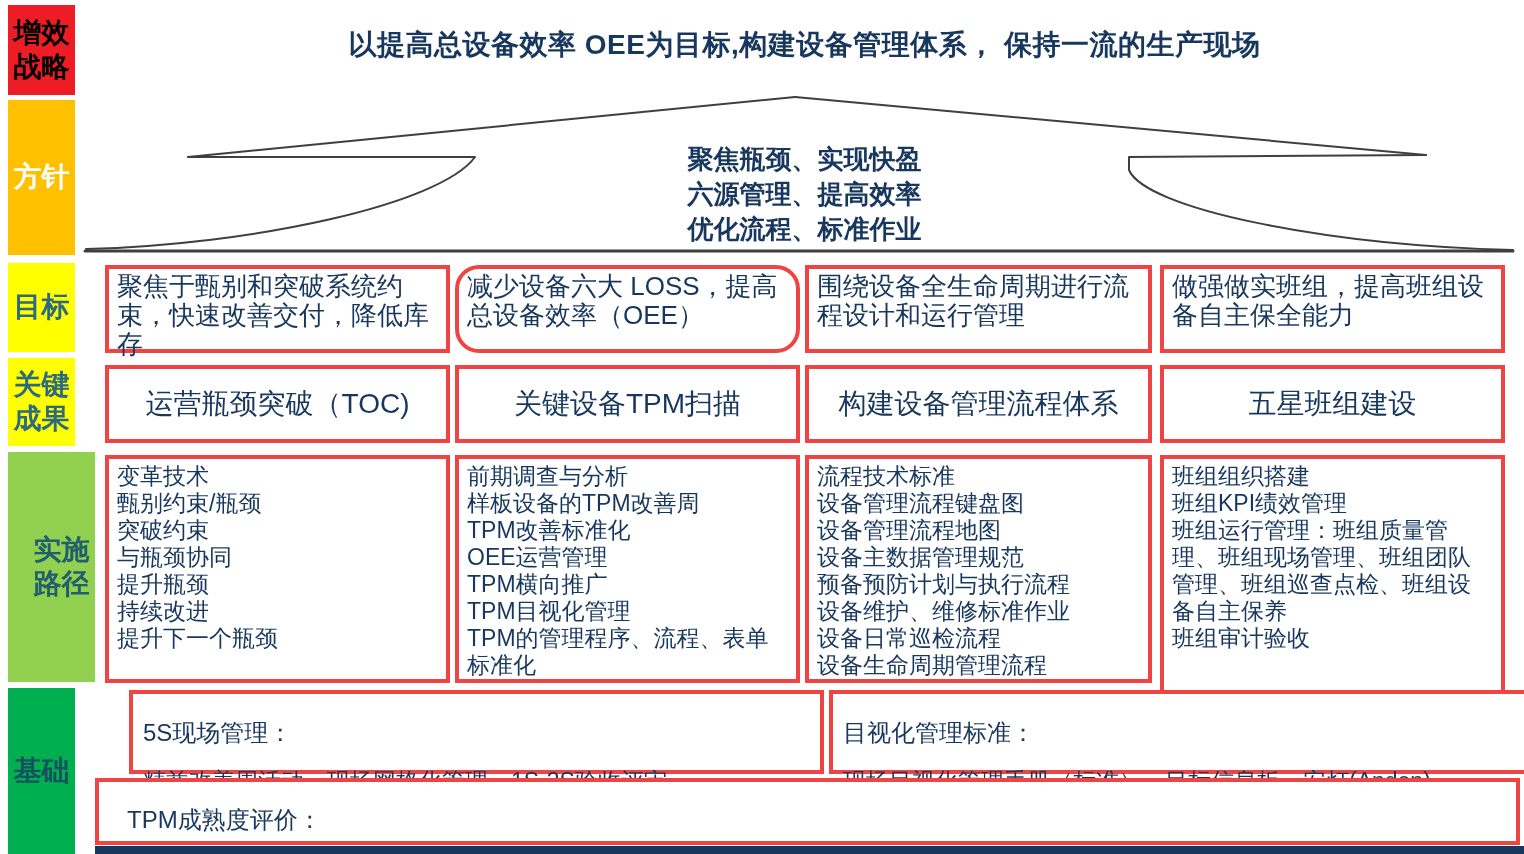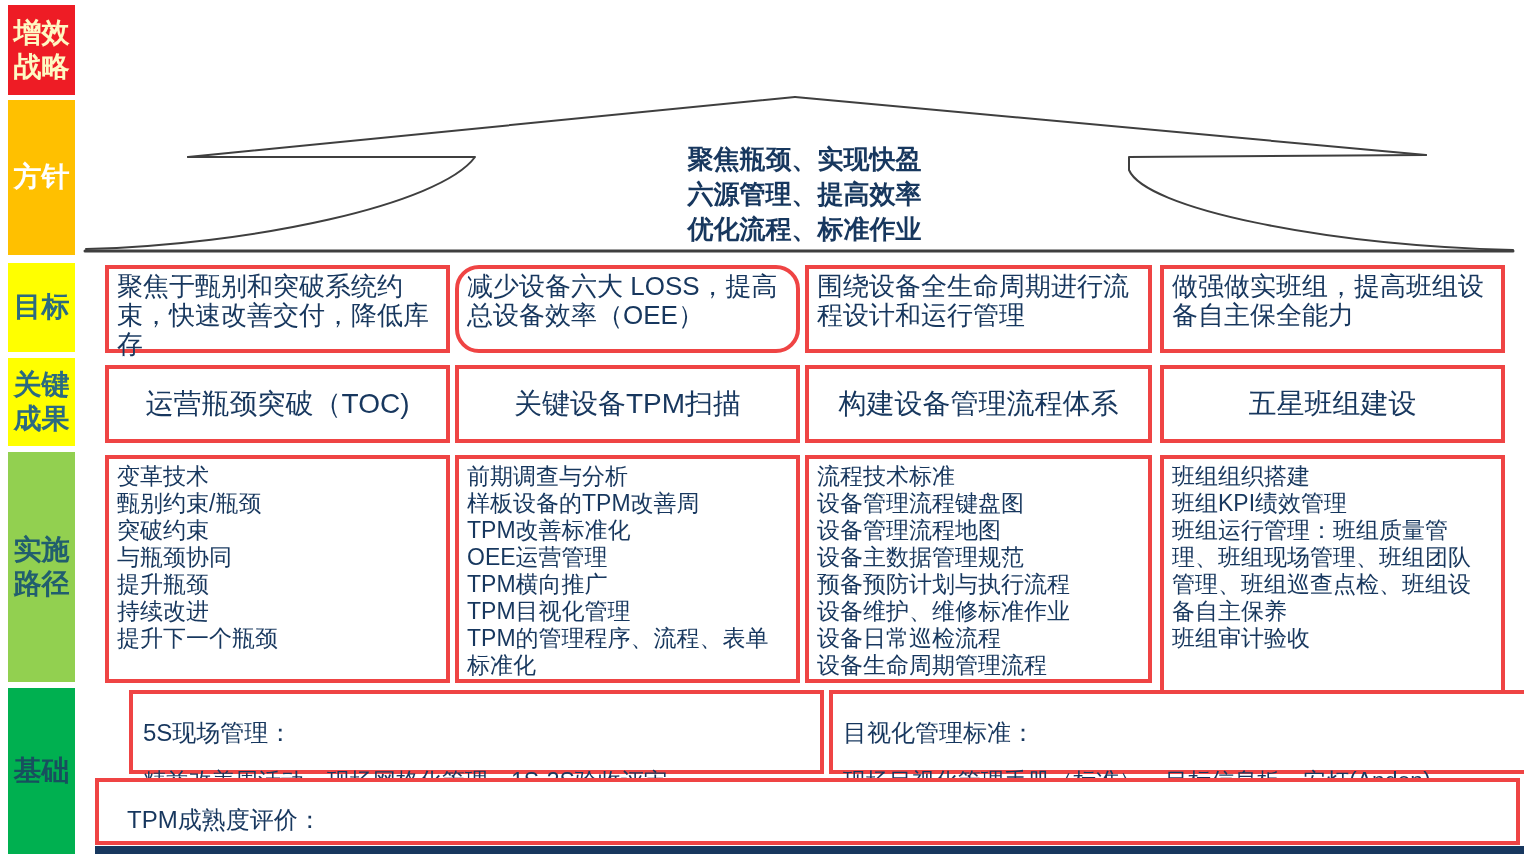--- a/index.html
+++ b/index.html
@@ -6,21 +6,21 @@
   .canvas{
     position:relative;width:1524px;height:854px;background:#ffffff;overflow:hidden;
     font-family:"Liberation Sans","DejaVu Sans",sans-serif;
   }
   
   .rail{
     position:absolute;left:8px;width:67px;
     display:flex;align-items:center;justify-content:center;text-align:center;
     font-weight:bold;font-size:28px;line-height:1.22;white-space:pre-line;
   }
-  .rail.red{background:#EE1C25;color:#fef9c3;}
+  .rail.red{background:#EE1C25;color:#000000;}
   .rail.orange{background:#FFC000;color:#ffffff;}
   .rail.yellow{background:#FFFF00;color:#2B6A80;}
   .rail.lgreen{background:#92D050;color:#215E6E;}
   .rail.green{background:#00B050;color:#17505E;}
   
   .roof{position:absolute;left:0;top:0;}
   .roof path{fill:none;stroke:#3F3F3F;stroke-width:2;stroke-linejoin:round;stroke-linecap:round;}
   .roof path.base{stroke-width:3;}
   
   .headline{
@@ -59,24 +59,25 @@
     <path d="M1426 155 L1129 157 L1129 170 C 1145 208, 1320 245, 1513 250"></path>
     <path class="base" d="M85 251 L1513 251"></path>
   </svg>
 
   <div class="rail red" style="top:5px;height:90px;">增效
 战略</div>
   <div class="rail orange" style="top:100px;height:155px;">方针</div>
   <div class="rail yellow" style="top:263px;height:89px;">目标</div>
   <div class="rail yellow" style="top:358px;height:88px;">关键
 成果</div>
-  <div class="rail lgreen" style="top:452px;height:230px;">实施
+  <div class="rail lgreen" style="top:452px;height:230px;padding-left:20px;">实施
 路径</div>
   <div class="rail green" style="top:688px;height:166px;">基础</div>
 
+  <div class="headline">以提高总设备效率 OEE为目标,构建设备管理体系， 保持一流的生产现场</div>
   <div class="policy-text">聚焦瓶颈、实现快盈
 六源管理、提高效率
 优化流程、标准作业</div>
 
   <div class="box goal-box" style="left:105px;top:265px;width:345px;height:88px;">聚焦于甄别和突破系统约束，快速改善交付，降低库存</div>
   <div class="box goal-box" style="left:455px;top:265px;width:345px;height:88px;border-radius:24px;">减少设备六大 LOSS，提高总设备效率（OEE）</div>
   <div class="box goal-box" style="left:805px;top:265px;width:347px;height:88px;">围绕设备全生命周期进行流程设计和运行管理</div>
   <div class="box goal-box" style="left:1160px;top:265px;width:345px;height:88px;">做强做实班组，提高班组设备自主保全能力</div>
 
   <div class="box kr-box" style="left:105px;top:365px;width:345px;height:78px;">运营瓶颈突破（TOC)</div>

